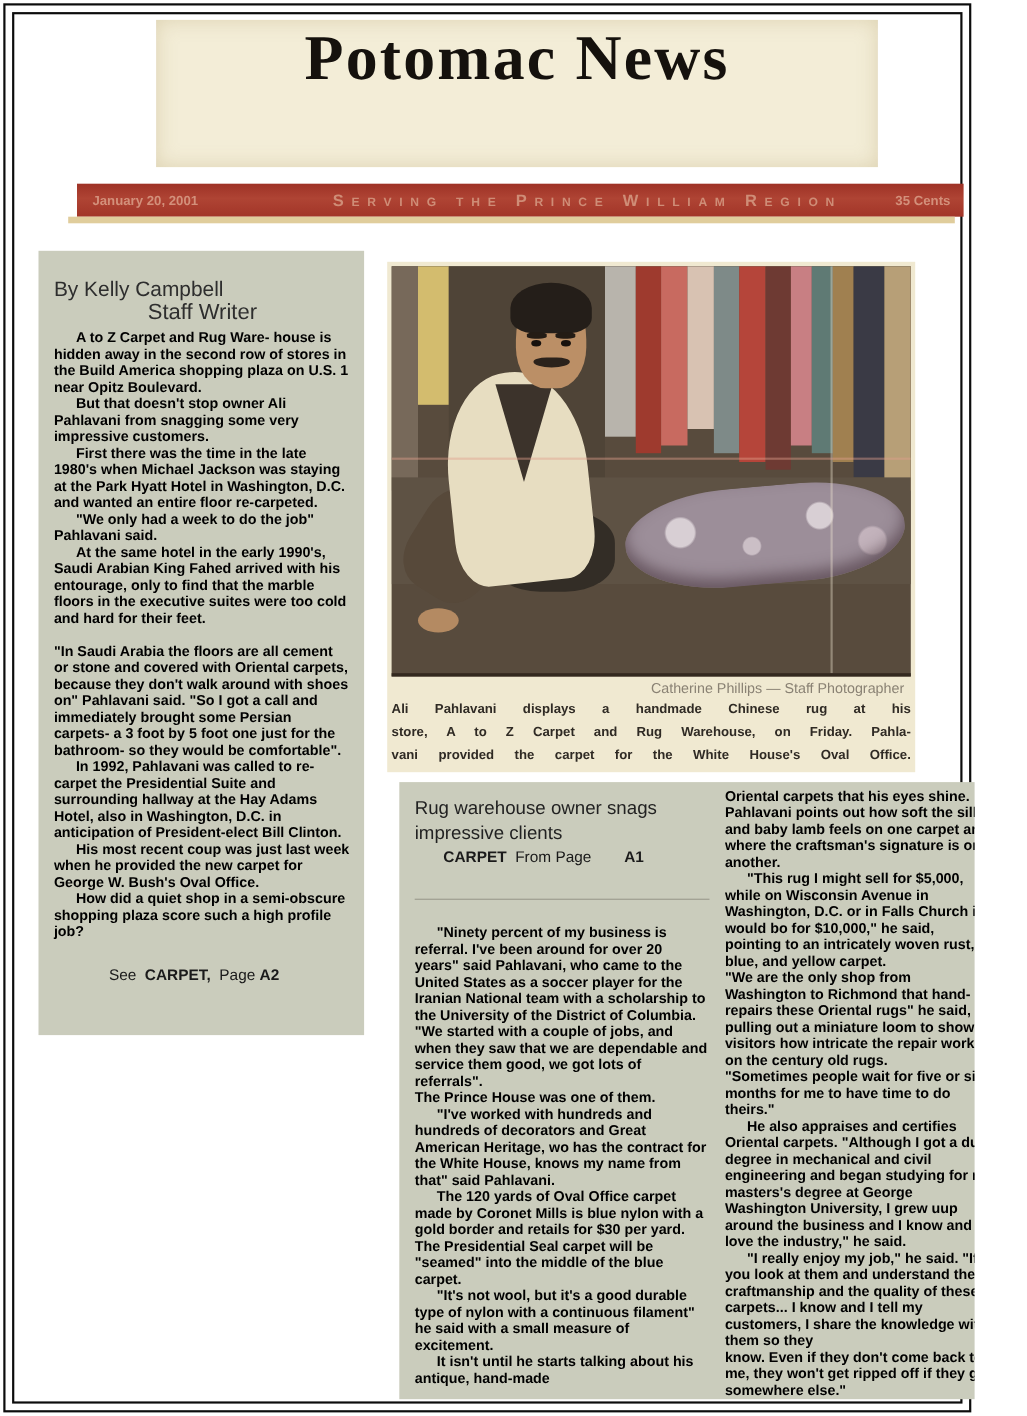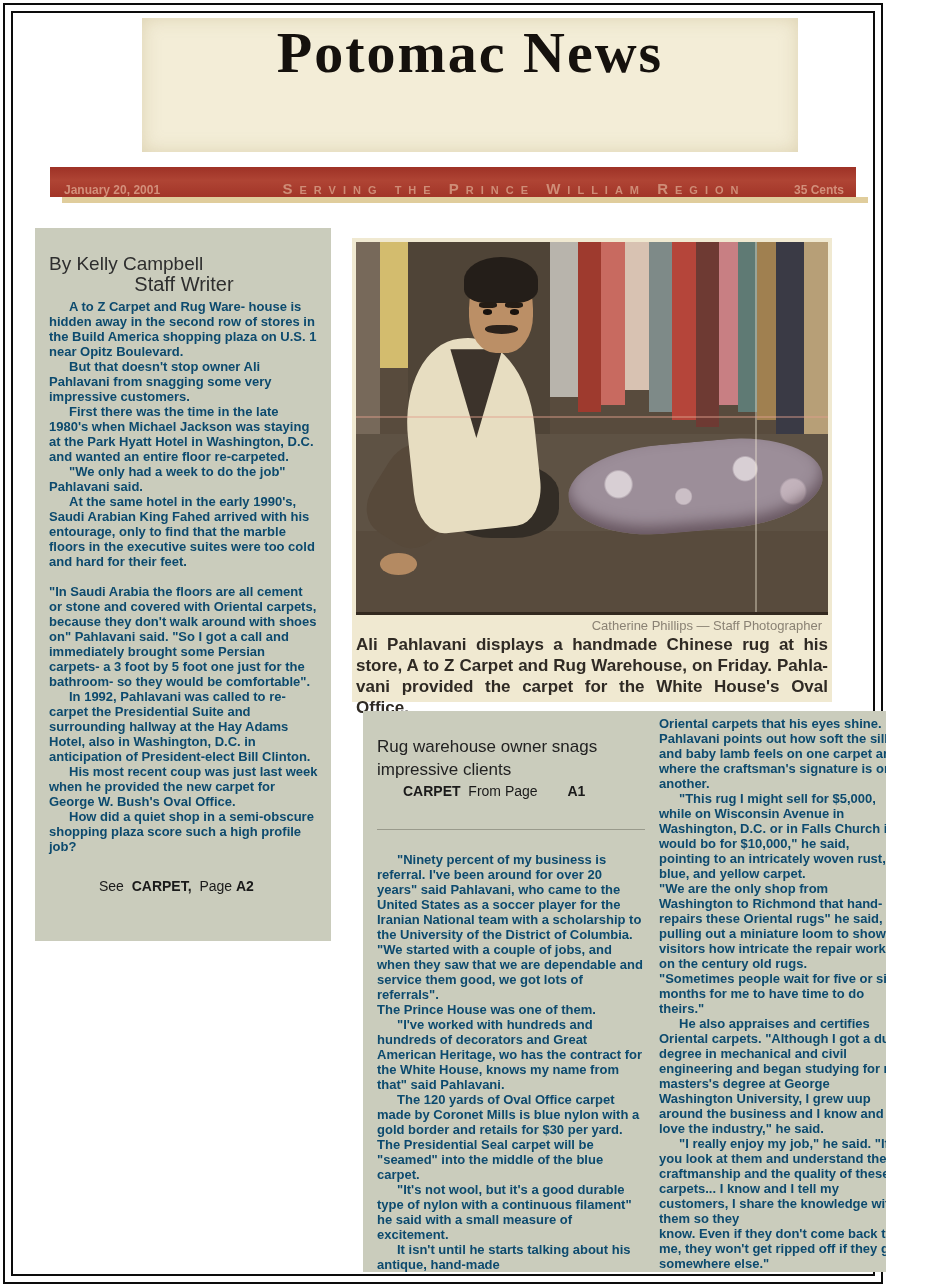--- a/index.html
+++ b/index.html
@@ -11,36 +11,36 @@
   
   .masthead{position:absolute;left:142px;top:18px;width:656px;height:134px;background:#f3edd7;
             text-align:center;box-shadow:inset 0 0 18px rgba(180,160,110,.35);}
   .mast-title{margin:4px 0 0 0;font-family:"Liberation Serif",serif;font-weight:bold;
               font-size:58px;line-height:62px;color:#15110d;letter-spacing:2px;}
   .mast-sub{margin:-2px 0 0 55px;font-family:"DejaVu Serif",serif;font-weight:bold;
             font-size:40px;line-height:44px;color:#1a140f;letter-spacing:1px;
             text-shadow:1px 0 0 #1a140f;}
 
   
-  .banner{position:absolute;left:50px;top:167px;width:806px;height:30px;
+  .banner{position:absolute;left:70px;top:167px;width:806px;height:30px;
           background:linear-gradient(180deg,#9e3226 0%,#af4434 45%,#a23528 100%);
-          display:flex;align-items:flex-end;color:#d3907b;font-weight:bold;}
+          display:flex;align-items:center;color:#d3907b;font-weight:bold;}
   .banner-date{width:170px;padding-left:14px;font-size:12px;}
   .banner-slogan{flex:1;text-align:center;font-variant:small-caps;font-size:15px;
                  letter-spacing:7px;color:#cf8d77;padding-left:40px;}
   .banner-price{width:90px;text-align:right;padding-right:12px;font-size:12px;}
   .banner-strip{position:absolute;left:62px;top:197px;width:806px;height:6px;background:#e0cd9c;}
 
   
   .panel{background:#caccbc;}
   .left-col{position:absolute;left:35px;top:228px;width:296px;height:713px;padding:0;}
   .left-col-inner{padding:24px 12px 0 14px;}
   .byline{font-size:19px;line-height:23px;color:#2e2e2e;}
   .byrole{font-size:20px;line-height:18px;color:#2e2e2e;margin-bottom:6px;text-align:center;}
-  .para{margin:0;font-size:13px;line-height:15px;font-weight:bold;color:#0c4a6e;}
+  .para{margin:0;font-size:13px;line-height:15px;font-weight:bold;color:#000000;}
   .para.indent{text-indent:20px;}
   .para.gap{margin-top:15px;}
   .jumpline{margin:24px 0 0 50px;font-size:14px;}
   .jumpline .lt{font-weight:normal;}
   .jumpline .bd{font-weight:bold;}
 
   
   .photo-panel{position:absolute;left:352px;top:238px;width:480px;height:464px;background:#f0e9d1;}
   .photo{position:absolute;left:4px;top:4px;width:472px;height:370px;background:#584b3d;
          overflow:hidden;border-bottom:3px solid #33291f;}
@@ -74,26 +74,26 @@
                         radial-gradient(circle at 30% 70%,#d3bd98 0 6%,transparent 7%),
                         radial-gradient(circle at 50% 40%,#e0cdaa 0 8%,transparent 9%),
                         radial-gradient(circle at 68% 75%,#cdb democratic,transparent 0),
                         radial-gradient(circle at 70% 65%,#d8c4a0 0 7%,transparent 8%),
                         radial-gradient(circle at 88% 35%,#dcc9a4 0 6%,transparent 7%),
                         #a83322;}
   .ph-crease-v{position:absolute;left:84.5%;top:0;width:2px;height:100%;background:rgba(240,230,210,.4);}
   .ph-crease-h{position:absolute;left:0;top:47%;width:100%;height:2px;background:rgba(225,160,140,.45);}
   .photo-credit{position:absolute;right:10px;top:380px;font-size:13px;color:#8a8274;}
   .caption{position:absolute;left:4px;top:396px;width:472px;}
-  .cap-line{font-size:17px;font-weight:bold;color:#2f2a24;line-height:21px;
+  .cap-line{font-size:12px;font-weight:bold;color:#2f2a24;line-height:21px;
             text-align:justify;text-align-last:justify;}
 
   
   .jump-box{position:absolute;left:363px;top:711px;width:545px;height:561px;}
-  .jcol1{position:absolute;left:14px;top:24px;width:268px;}
+  .jcol1{position:absolute;left:14px;top:12px;width:268px;}
   .jcol2{position:absolute;left:296px;top:5px;width:244px;}
   .jhead{font-size:17px;line-height:23px;font-weight:normal;color:#222;margin:0 0 2px 0;}
   .jslug{font-size:14px;margin:2px 0 0 0;}
   .jslug .bd{font-weight:bold;margin-left:26px;}
   .jrule{border:none;border-top:1px solid #999a8c;margin:30px 0 0 0;width:100%;}
   .jbody1{margin-top:22px;}
 </style>
 </head>
 <body>
 

